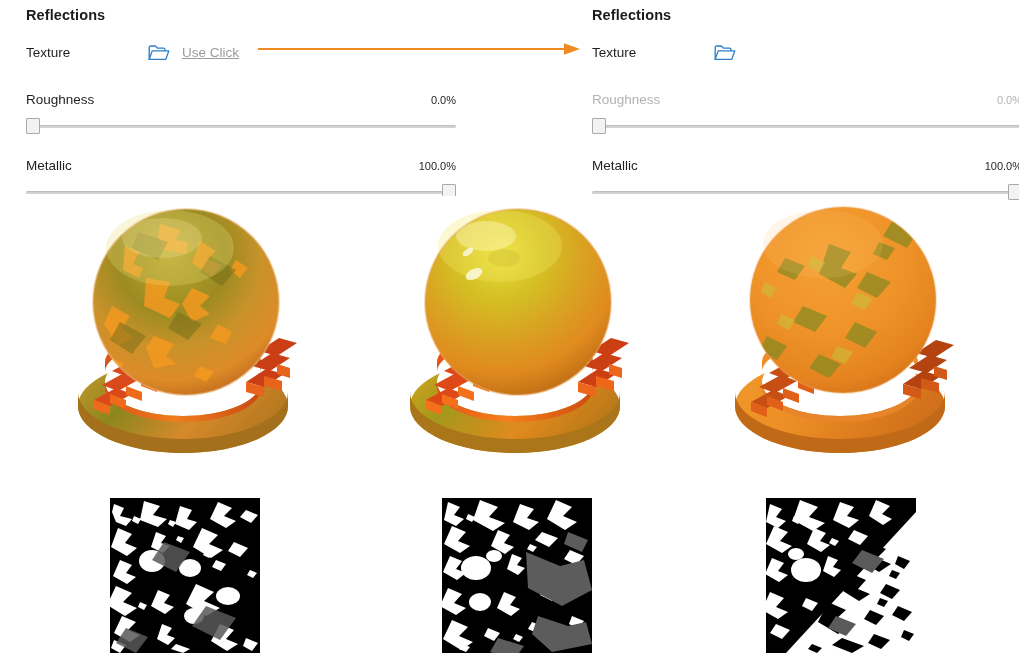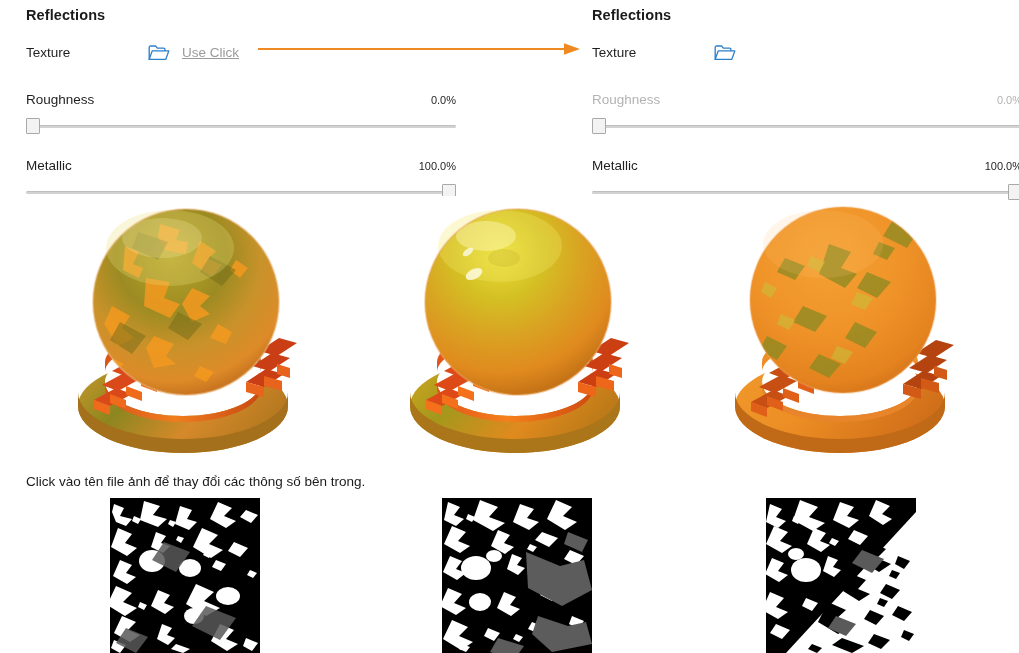--- a/index.html
+++ b/index.html
@@ -469,21 +469,20 @@
           <path d="M130 150 l16 6 l-8 12 l-14 -6 z"></path>
           <path d="M58 86 l12 6 l-6 10 l-10 -6 z"></path>
         </g>
       </g>
 
       <ellipse cx="116" cy="48" rx="60" ry="34" fill="#ffc878" opacity="0.16"></ellipse>
       <path d="M43 104 a93 93 0 0 1 186 0 a93 93 0 0 1 -186 0 z" fill="none" stroke="#f0a860" stroke-width="2" opacity="0.35"></path>
     </svg>
   </div>
 
-  <div class="caption">Click vào tên file ảnh để thay đổi các thông số bên trong.</div>
 
   <div class="map-strip">
 
     <div class="map-thumb m0">
       <svg viewBox="0 0 150 155" preserveAspectRatio="none">
         <rect width="150" height="155" fill="#000000"></rect>
         <g fill="#ffffff">
           <path d="M4 6 l10 4 l-4 8 l12 3 l-6 7 l-10 -4 l-4 -10 z"></path>
           <path d="M34 3 l16 5 l-7 9 l14 4 l-9 8 l-18 -7 z"></path>
           <path d="M70 8 l12 4 l-5 9 l10 3 l-8 8 l-14 -6 z"></path>

